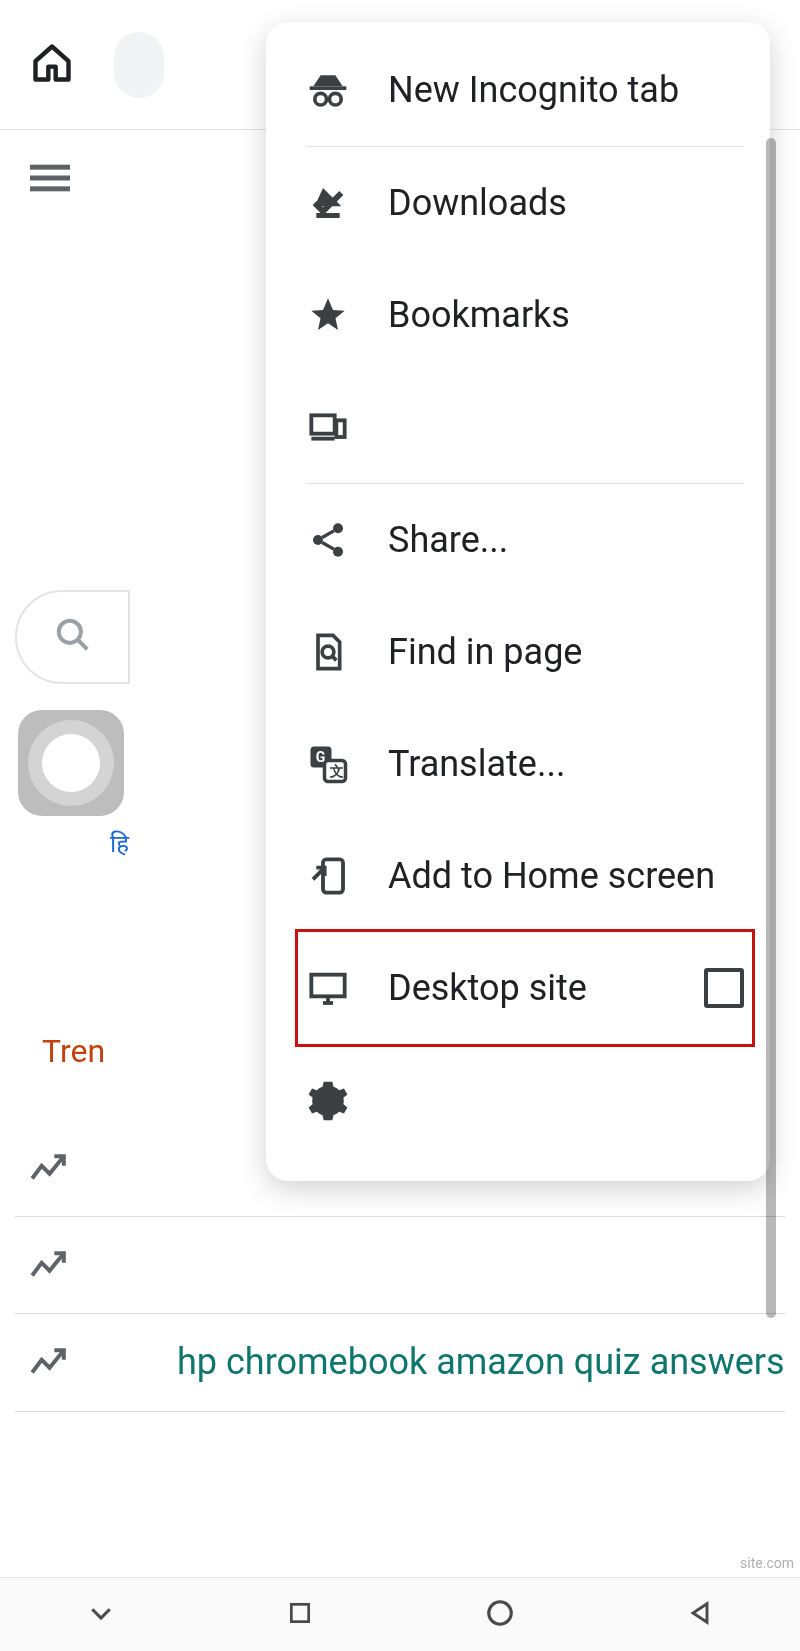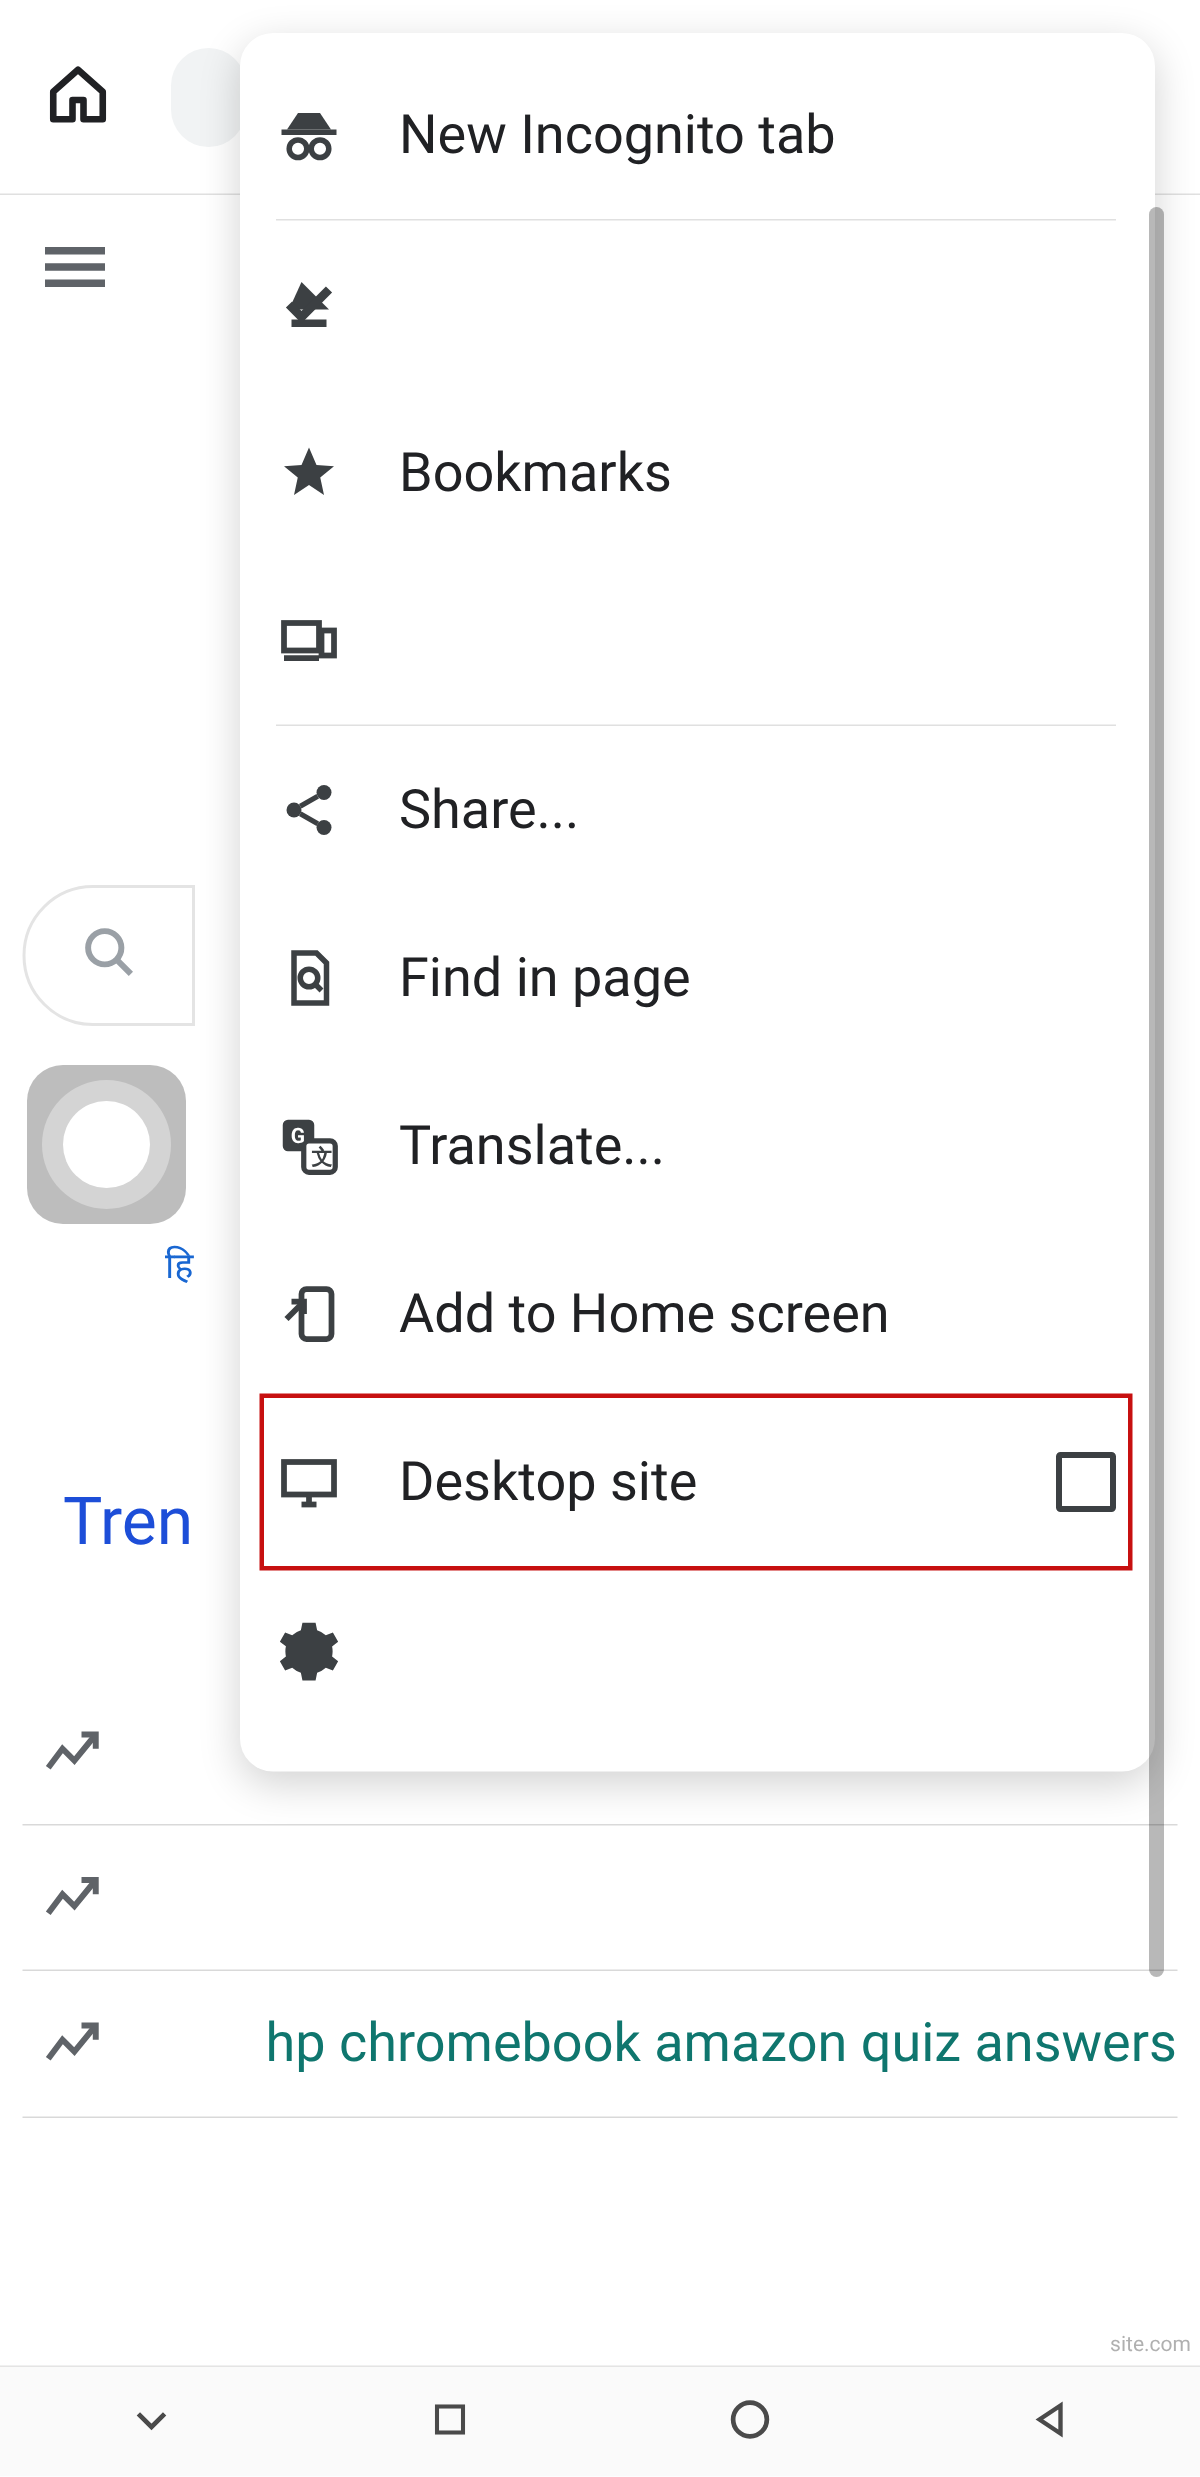--- a/index.html
+++ b/index.html
@@ -69,24 +69,24 @@
     .lang {
       position: absolute;
       top: 826px;
       left: 110px;
       color: #1967d2;
       font-size: 24px;
       font-weight: 500;
     }
     .trending-header {
       position: absolute;
-      top: 988px;
+      top: 1032px;
       left: 42px;
-      font-size: 44px;
-      color: #1d4ed8;
+      font-size: 32px;
+      color: #c2410c;
       font-weight: 400;
     }
     .trend-list {
       position: absolute;
       top: 1120px;
       left: 15px;
       right: 15px;
     }
     .trend-item {
       display: flex;
@@ -94,25 +94,25 @@
       padding: 24px 0 24px 14px;
       border-bottom: 1px solid #d9d9d9;
     }
     .trend-icon { color: #5f6368; flex: none; margin-top: 6px; }
     .trend-text { font-size: 36px; color: #0f766e; margin-left: 110px; line-height: 1.35; }
 
     .menu {
       position: absolute;
       top: 22px;
       right: 30px;
-      width: 610px;
+      width: 504px;
       background: #fff;
       border-radius: 22px;
       box-shadow: 0 8px 28px rgba(0,0,0,0.18);
-      padding: 12px 18px 24px 16px;
+      padding: 12px 18px 24px 32px;
       z-index: 10;
     }
     .menu-scroll {
       position: absolute;
       top: 116px;
       right: -6px;
       width: 10px;
       height: 1180px;
       background: rgba(0,0,0,0.28);
       border-radius: 6px;
@@ -244,20 +244,21 @@
 
 
   <div class="menu-item">
     <span class="mi-icon">
       <svg width="40" height="40" viewBox="0 0 24 24" fill="currentColor">
           <path d="M5 18 H19 V21 H5 Z"></path>
           <path d="M9 3 L20 14 L4 14 Z" transform="rotate(0)"></path>
           <path d="M20 6 L9 17 L4 12" fill="none" stroke="currentColor" stroke-width="3.5"></path>
         </svg>
     </span>
+    <span class="mi-label">Downloads</span>
   </div>
 
   <div class="menu-item">
     <span class="mi-icon">
       <svg width="40" height="40" viewBox="0 0 24 24" fill="currentColor">
           <path d="M12 2 L15 9 L22 9.5 L16.5 14 L18 21 L12 17 L6 21 L7.5 14 L2 9.5 L9 9 Z"></path>
         </svg>
     </span>
     <span class="mi-label">Bookmarks</span>
   </div>

